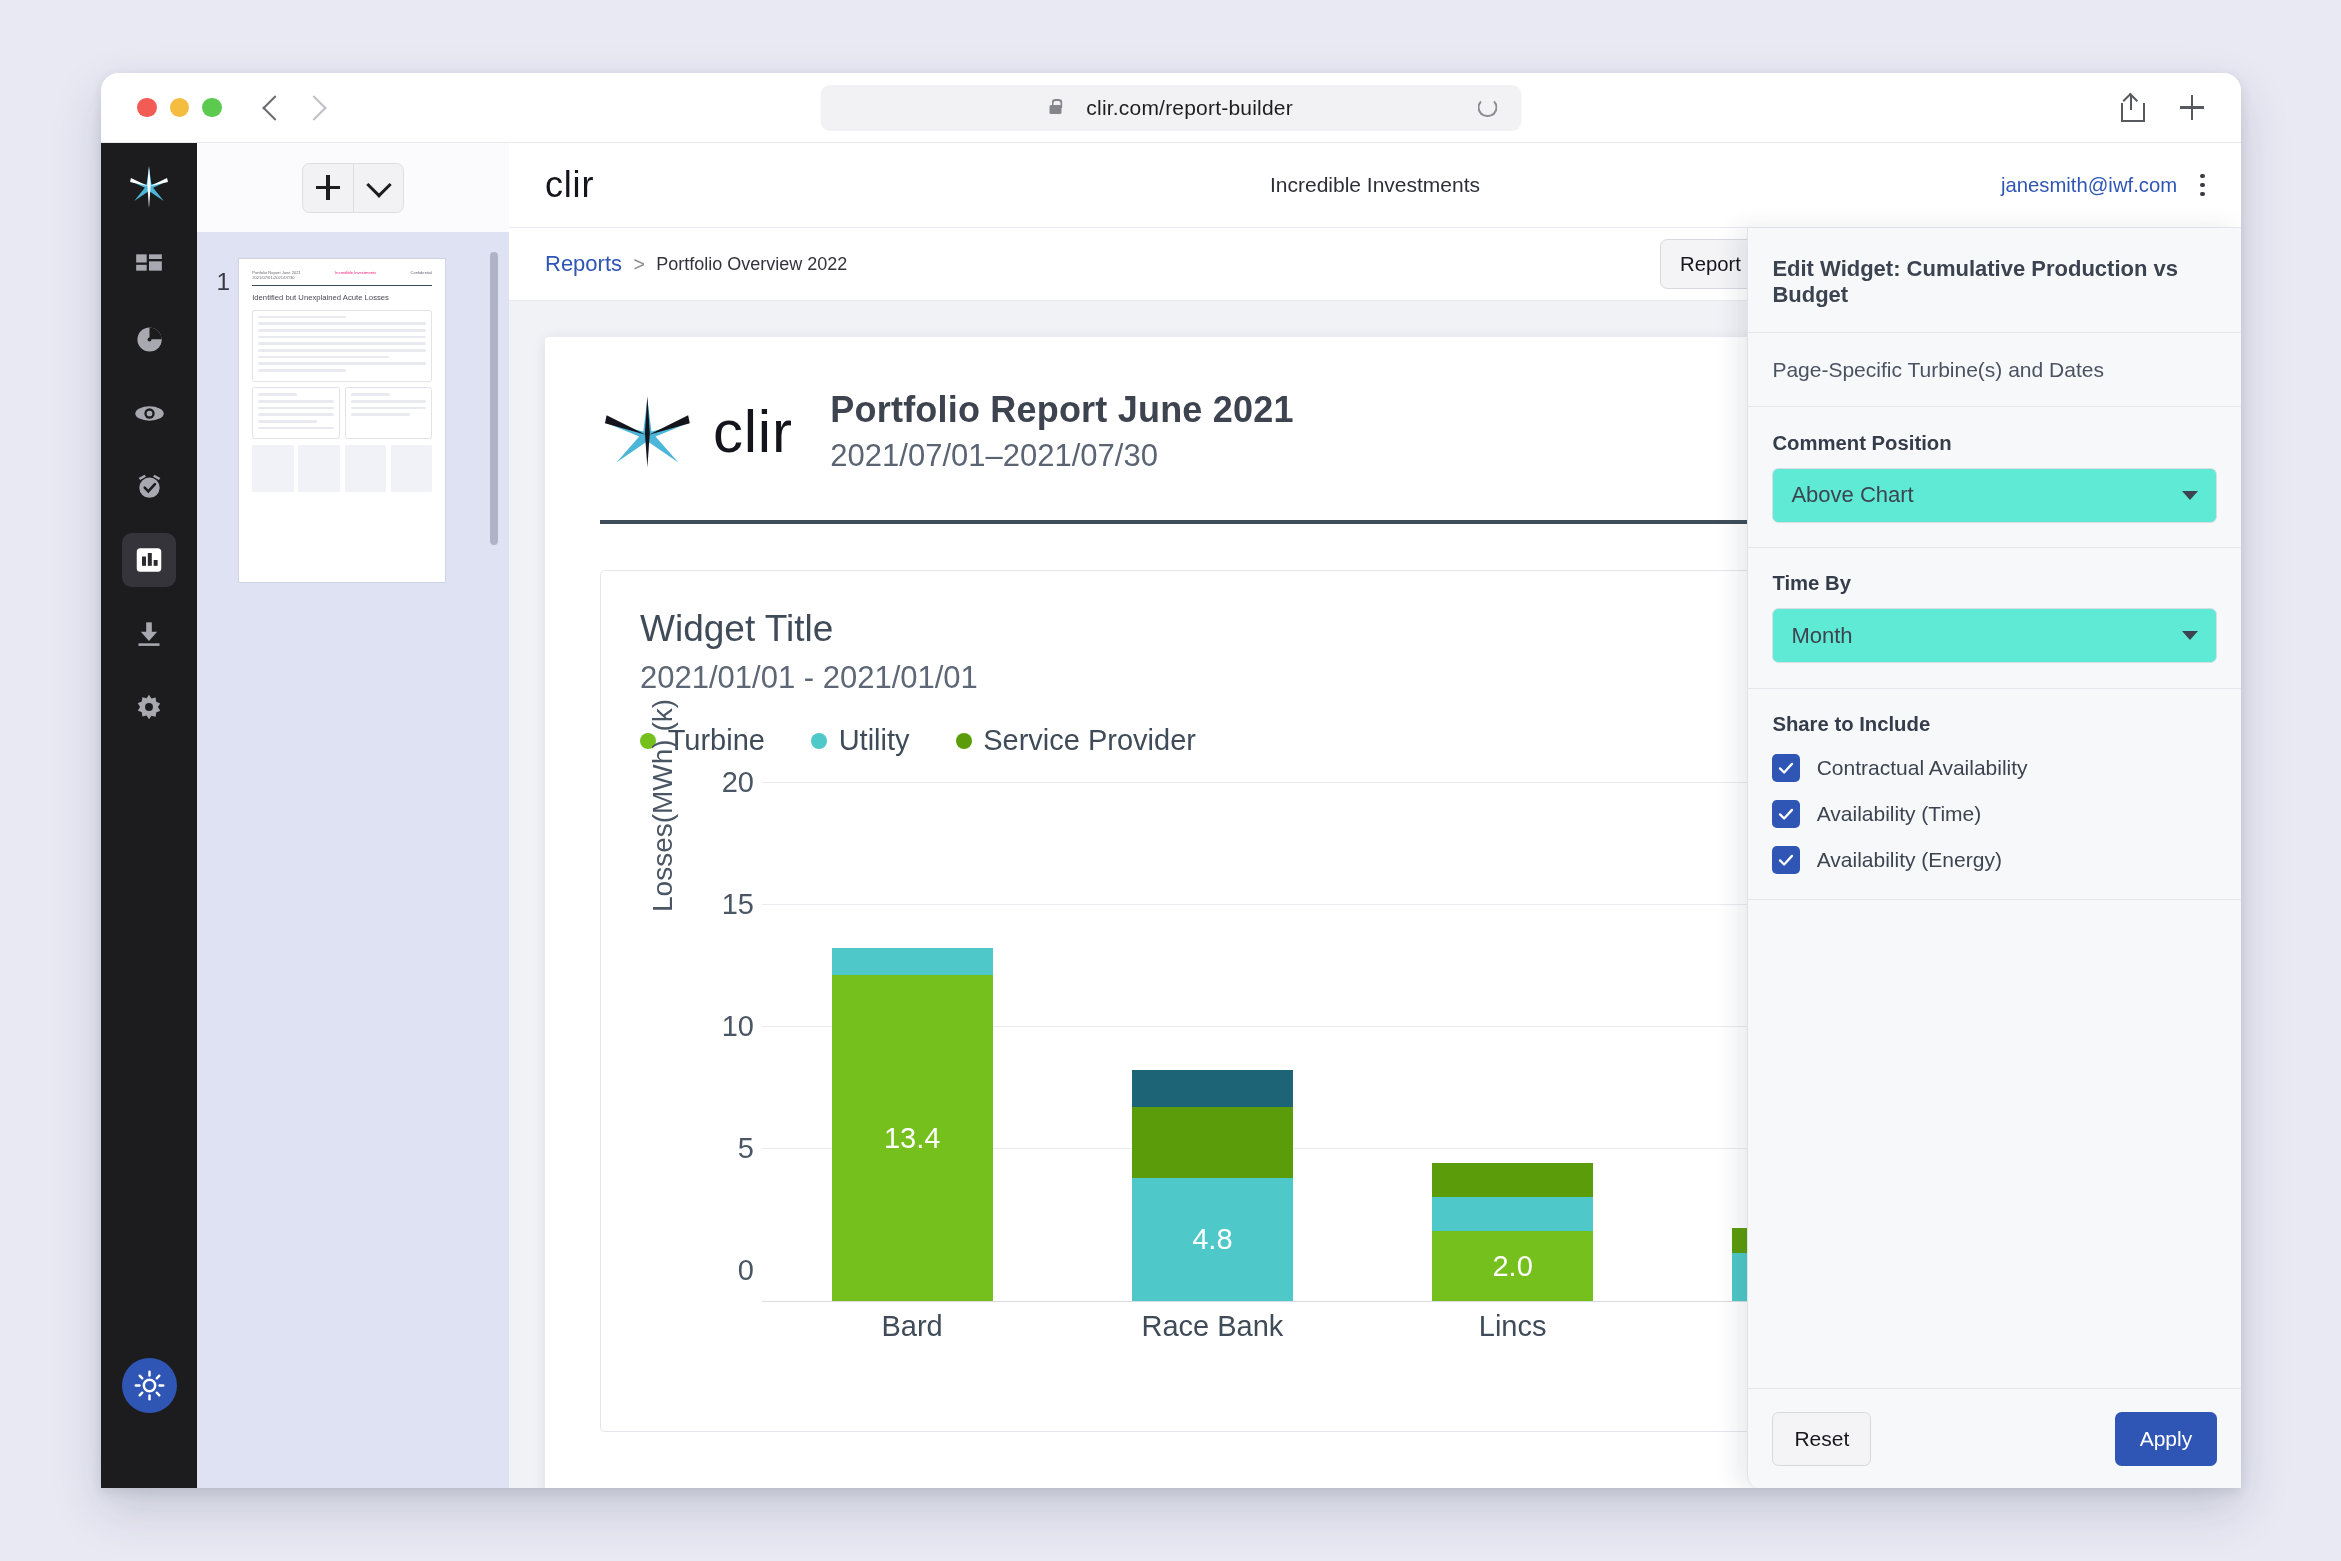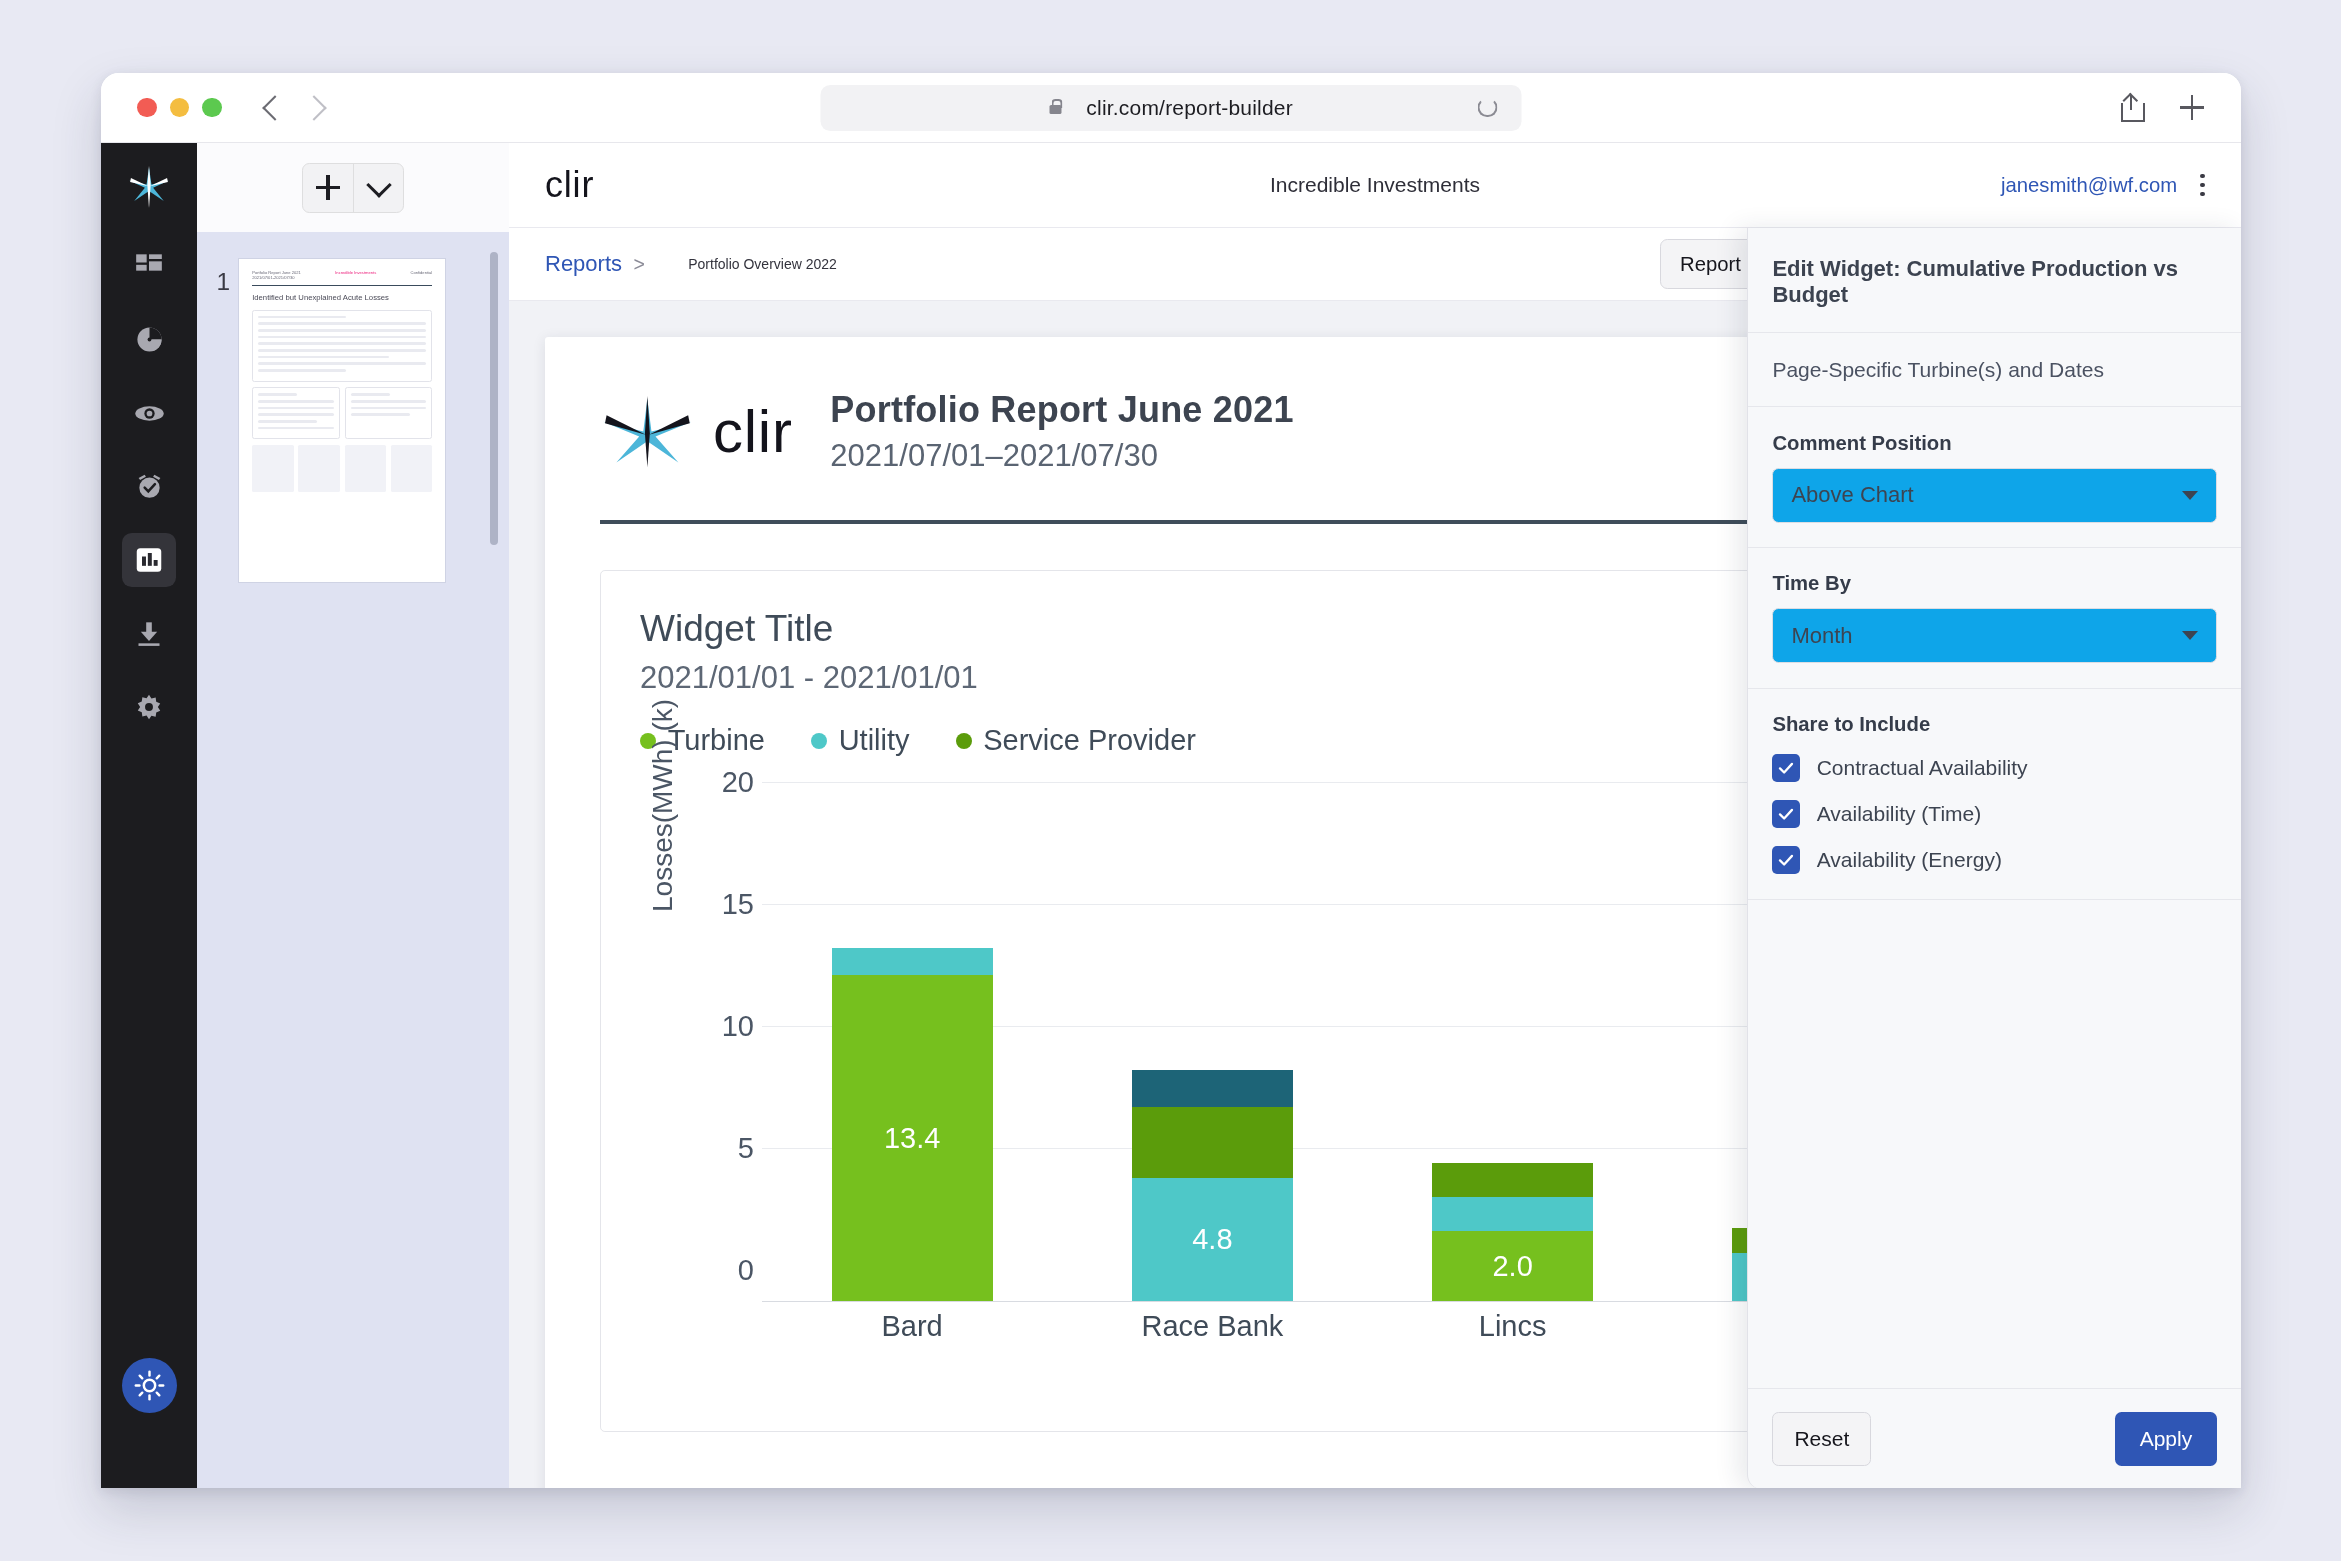--- a/index.html
+++ b/index.html
@@ -128,21 +128,21 @@
   .user-email { font-size: 20.3px; color:#2f56b5; }
   .kebab { display:flex; flex-direction:column; gap:4.1px; }
   .kebab span { width:4.9px; height:4.9px; border-radius:50%; background:#3a3a44; }
 
   .crumbbar {
     height: 73px; background:#fff; border-bottom:0.8px solid #e9e9ef;
     display:flex; align-items:center; position: relative; padding: 0 36px 0 36px;
   }
   .crumb-link { font-size: 22px; color:#2f56b5; }
   .crumb-sep { font-size: 19.5px; color:#8b8b97; margin: 0 11.4px; }
-  .crumb-cur { font-size: 14px; color:#33333d;margin-left:32px; }
+  .crumb-cur { font-size: 18px; color:#33333d; }
   .crumb-actions { position:absolute; right: 31px; display:flex; align-items:center; gap: 13px; }
   .btn {
     height: 50px; border:0.8px solid #d8d8de; background:#f4f4f6; border-radius: 7.3px;
     display:flex; align-items:center; gap: 9.8px; padding: 0 19.5px; font-size: 20.3px; color:#16161d;
   }
   .btn.icon-only { width: 50px; padding:0; justify-content:center; }
   .btn-primary { background:#2f56b5; border-color:#2f56b5; color:#fff; padding: 0 21px; }
   .dl-ico { width:16.3px; height:19.5px; position:relative; }
   .dl-ico .stem { position:absolute; left:6.5px; top:0; width:3.3px; height:11.4px; background:#16161d; }
   .dl-ico .head { position:absolute; left:3.3px; top:6.5px; width:9.8px; height:9.8px;
@@ -201,21 +201,21 @@
     position: absolute; right: 0; top: 85px; width: 494px; bottom: -0.8px;
     background:#f7f8fa; border-left:0.8px solid #e1e2e8;
     box-shadow: -8.1px 0 24.4px rgba(40,45,70,.10);
     display:flex; flex-direction: column; border-radius: 0 0 0 14.6px;
   }
   .p-head { padding: 28px 24.4px 24.4px; font-size: 22px; color:#3c4350; font-weight: 700; border-bottom:0.8px solid #e6e7ec; }
   .p-sec { padding: 24.4px; border-bottom:0.8px solid #e6e7ec; }
   .p-row-title { font-size: 21px; color:#4b5262; }
   .p-label { font-size: 20.3px; font-weight:700; color:#353c4a; margin-bottom: 13px; }
   .select {
-    height: 55px; background:#0ea5e9; border:0.8px solid #dcdde3; border-radius: 6.5px;
+    height: 55px; background:#5eead4; border:0.8px solid #dcdde3; border-radius: 6.5px;
     display:flex; align-items:center; padding: 0 18px; position:relative; font-size: 22px; color:#3d4451;
   }
   .caret { position:absolute; right: 18px; width:0; height:0;
     border-left: 8.1px solid transparent; border-right: 8.1px solid transparent; border-top: 9px solid #3d4451; }
   .chk-row { display:flex; align-items:center; gap: 16.3px; margin-top: 18px; }
   .chk {
     width: 28px; height: 28px; border-radius: 4.9px; background:#2f56b5;
     display:flex; align-items:center; justify-content:center; flex:0 0 28px;
   }
   .chk svg { display:block; }

